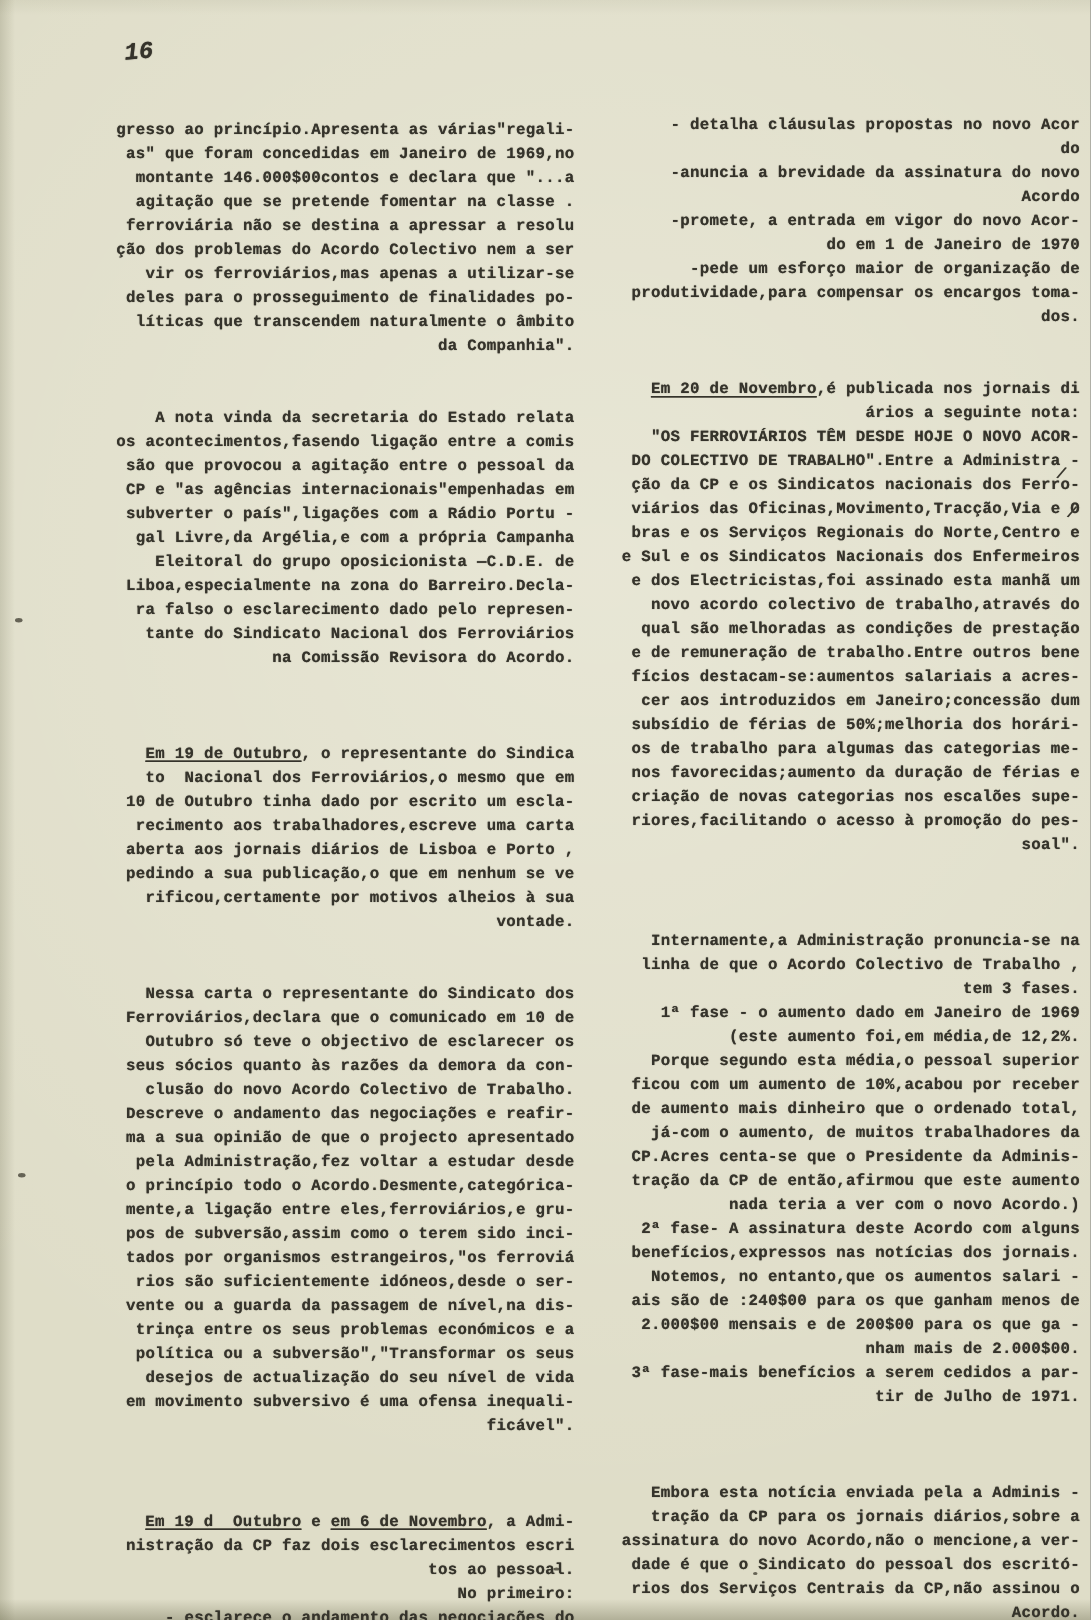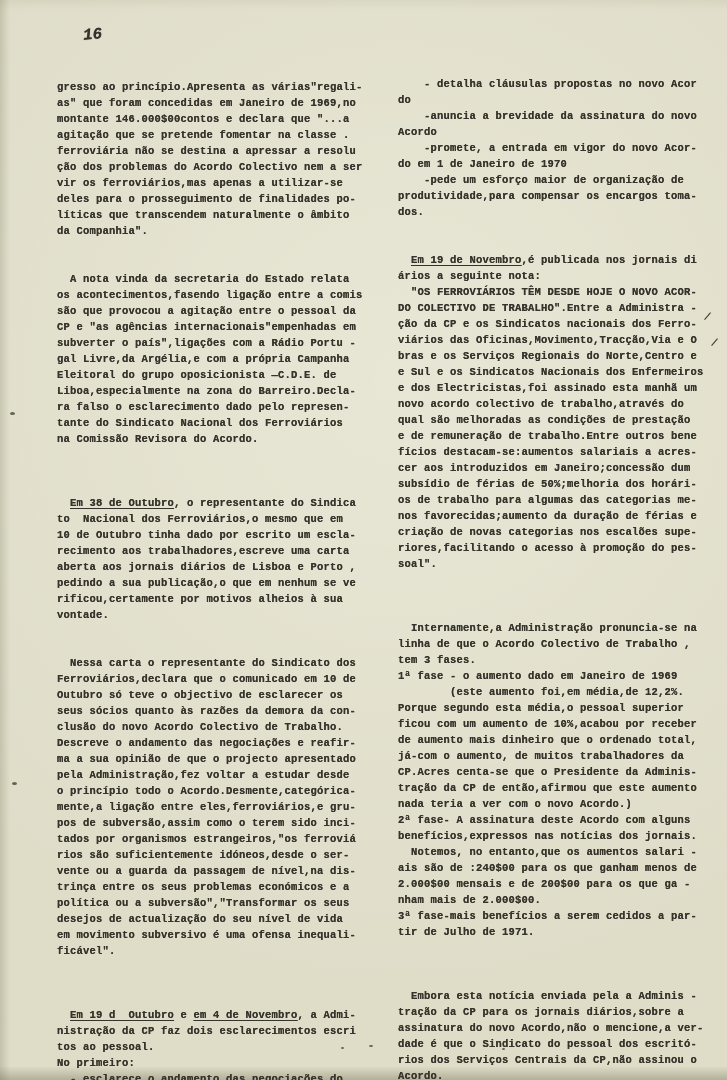--- a/index.html
+++ b/index.html
@@ -21,21 +21,21 @@
   .col{
     position:absolute;
     font-size:10.5px;
     line-height:16px;
     letter-spacing:.2px;
     white-space:pre-wrap;
     text-shadow:0 0 .6px rgba(50,48,38,.85);
   }
   .col-left{left:57px;top:47px;width:326px;}
   .col-right{left:398px;top:44px;width:322px;}
-  .col p{margin:0;}
+  .col p{margin:0;text-align:right;}
   .col p.gap{margin-top:16px;}
   .u{text-decoration:underline;text-underline-offset:2px;}
   .page-number{
     position:absolute;left:83px;top:26px;
     font-size:16px;font-style:italic;font-weight:700;
     transform:rotate(-5deg);
     text-shadow:0 0 .7px rgba(40,38,30,.9);
   }
   .stray-mark{
     position:absolute;font-size:11px;font-weight:700;
@@ -75,21 +75,21 @@
 os acontecimentos,fasendo ligação entre a comis
 são que provocou a agitação entre o pessoal da
 CP e "as agências internacionais"empenhadas em
 subverter o país",ligações com a Rádio Portu -
 gal Livre,da Argélia,e com a própria Campanha
 Eleitoral do grupo oposicionista —C.D.E. de
 Liboa,especialmente na zona do Barreiro.Decla-
 ra falso o esclarecimento dado pelo represen-
 tante do Sindicato Nacional dos Ferroviários
 na Comissão Revisora do Acordo.</p>
-    <p class="gap"><span>  </span><span class="u">Em 38 de Outubro</span><span>, o representante do Sindica
+    <p class="gap"><span>  </span><span class="u">Em 19 de Outubro</span><span>, o representante do Sindica
 to  Nacional dos Ferroviários,o mesmo que em
 10 de Outubro tinha dado por escrito um escla-
 recimento aos trabalhadores,escreve uma carta
 aberta aos jornais diários de Lisboa e Porto ,
 pedindo a sua publicação,o que em nenhum se ve
 rificou,certamente por motivos alheios à sua
 vontade.</span></p>
     <p>  Nessa carta o representante do Sindicato dos
 Ferroviários,declara que o comunicado em 10 de
 Outubro só teve o objectivo de esclarecer os
@@ -102,21 +102,21 @@
 mente,a ligação entre eles,ferroviários,e gru-
 pos de subversão,assim como o terem sido inci-
 tados por organismos estrangeiros,"os ferroviá
 rios são suficientemente idóneos,desde o ser-
 vente ou a guarda da passagem de nível,na dis-
 trinça entre os seus problemas económicos e a
 política ou a subversão","Transformar os seus
 desejos de actualização do seu nível de vida
 em movimento subversivo é uma ofensa inequali-
 ficável".</p>
-    <p class="gap"><span>  </span><span class="u">Em 19 d  Outubro</span><span> e </span><span class="u">em 4 de Novembro</span><span>, a Admi-
+    <p class="gap"><span>  </span><span class="u">Em 19 d  Outubro</span><span> e </span><span class="u">em 6 de Novembro</span><span>, a Admi-
 nistração da CP faz dois esclarecimentos escri
 tos ao pessoal.
 No primeiro:
   - esclarece o andamento das negociações do
     Novo Acordo.
   -manifesta desagrado pelos acontecimentos o-
     corridos.
     -anúncia ainda,a criação de uma Comissão
 de Relações Públicas ,com a representação das
 duas partes,a qual possibilitará uma "políti-
@@ -127,21 +127,21 @@
   <div class="col col-right">
     <p>    - detalha cláusulas propostas no novo Acor
 do
     -anuncia a brevidade da assinatura do novo
 Acordo
     -promete, a entrada em vigor do novo Acor-
 do em 1 de Janeiro de 1970
     -pede um esforço maior de organização de
 produtividade,para compensar os encargos toma-
 dos.</p>
-    <p><span>  </span><span class="u">Em 19 de Novembro</span><span>,é publicada nos jornais di
+    <p><span>  </span><span class="u">Em 20 de Novembro</span><span>,é publicada nos jornais di
 ários a seguinte nota:
   "OS FERROVIÁRIOS TÊM DESDE HOJE O NOVO ACOR-
 DO COLECTIVO DE TRABALHO".Entre a Administra -
 ção da CP e os Sindicatos nacionais dos Ferro-
 viários das Oficinas,Movimento,Tracção,Via e O
 bras e os Serviços Regionais do Norte,Centro e
 e Sul e os Sindicatos Nacionais dos Enfermeiros
 e dos Electricistas,foi assinado esta manhã um
 novo acordo colectivo de trabalho,através do
 qual são melhoradas as condições de prestação

